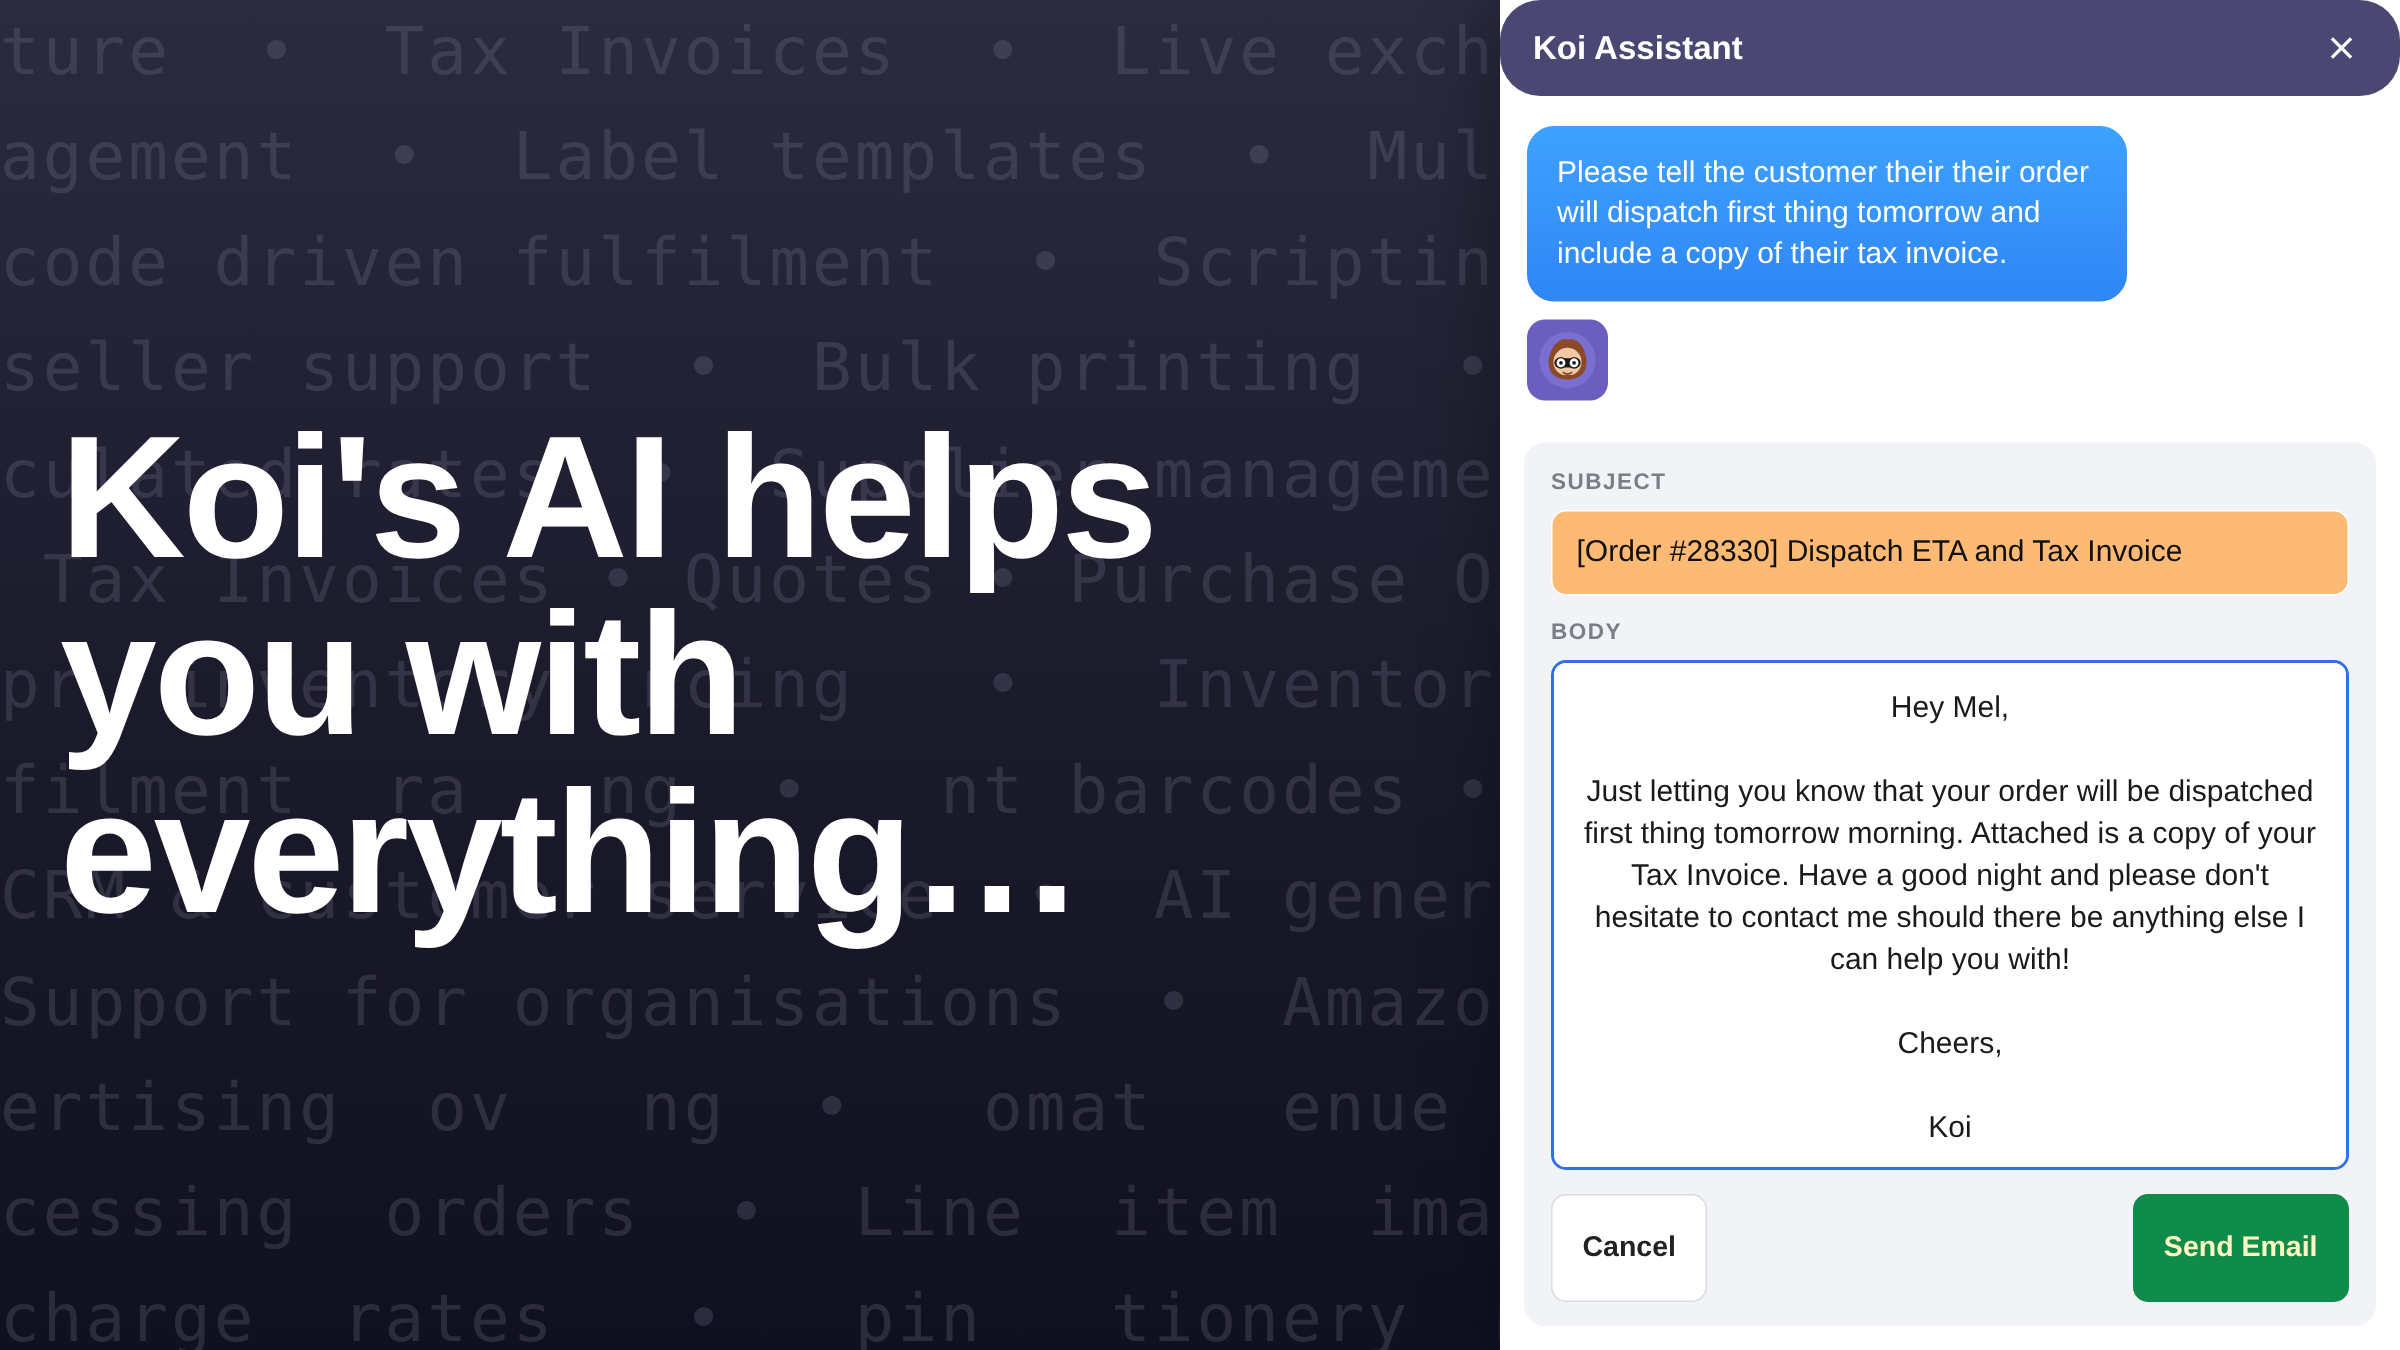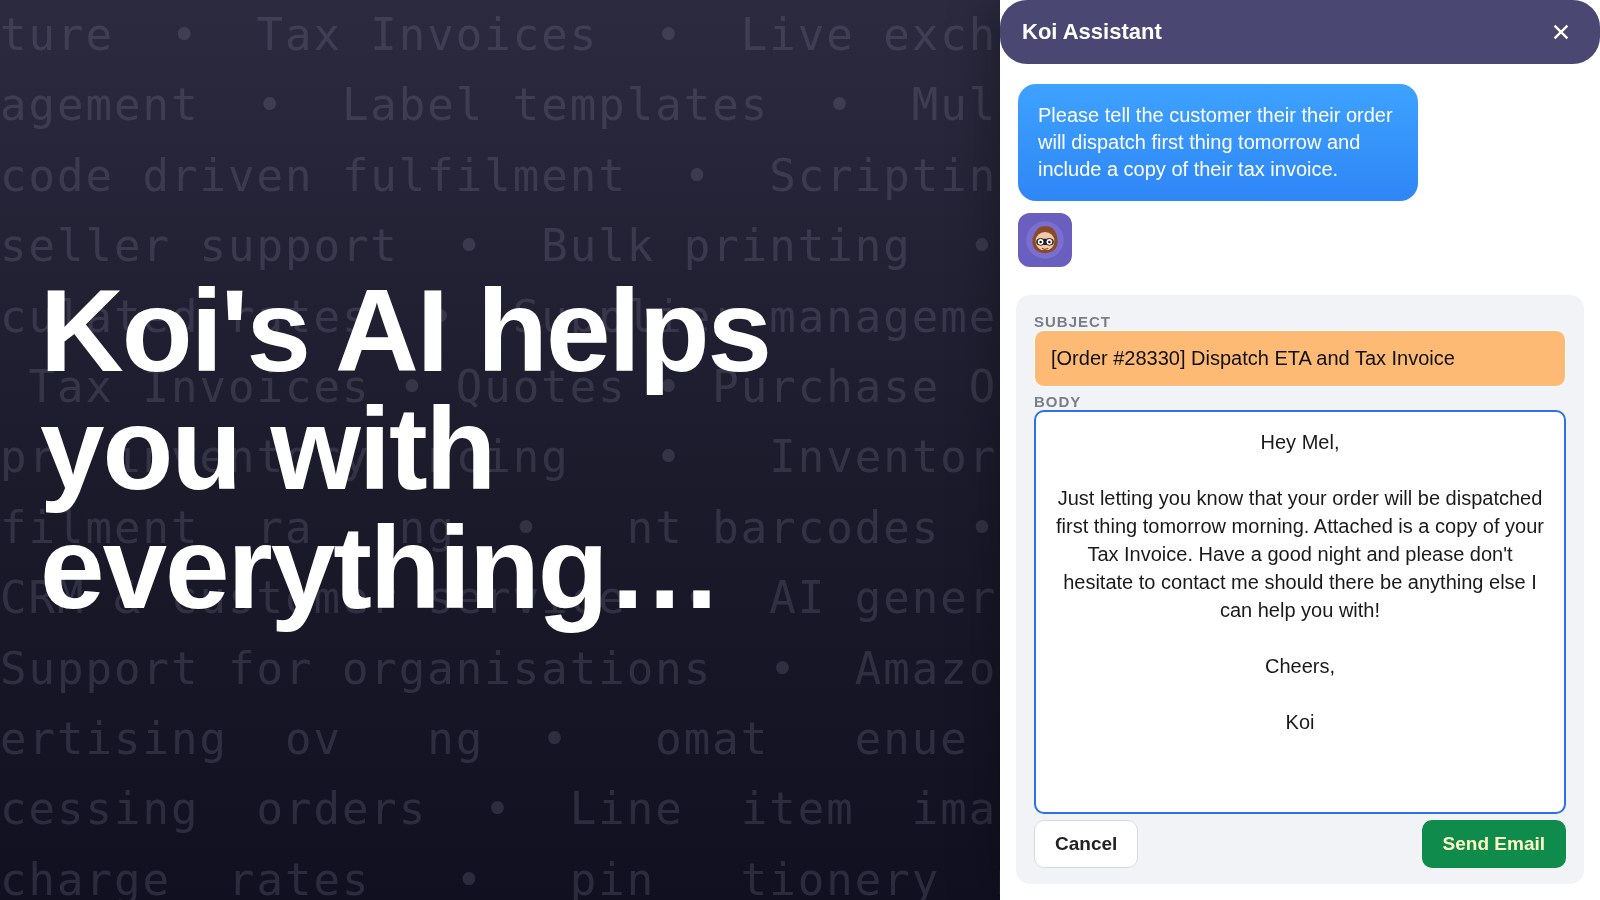--- a/index.html
+++ b/index.html
@@ -12,26 +12,26 @@
   .panel-header { height:64px; background:#4a4872; color:#fff; display:flex; align-items:center; justify-content:space-between; padding:0 22px;border-radius:27px; }
   .panel-title { font-size:22px; font-weight:700; }
   .close-btn { width:34px; height:34px; display:flex; align-items:center; justify-content:center; cursor:pointer; border-radius:6px; }
   .close-btn svg { width:22px; height:22px; stroke:#fff; stroke-width:2.5; }
 
   .chat-area { padding:20px 18px 14px 18px; display:flex; justify-content:flex-end; gap:12px;flex-direction:column; }
   .bubble { max-width:400px; background:linear-gradient(180deg,#3ea2ff 0%, #2f86f6 100%); color:#fff; font-size:20px; line-height:1.35; padding:18px 20px; border-radius:18px; border-top-right-radius:18px; font-weight:500; }
   .avatar { width:54px; height:54px; border-radius:12px; background:#6a5fbf; display:flex; align-items:center; justify-content:center; flex-shrink:0; }
   .avatar svg { width:40px; height:40px; }
 
-  .form-card { margin:14px 16px 16px 16px; background:#f2f3f6; border-radius:14px; padding:18px 18px 16px 18px; display:flex; flex-direction:column; flex:1; min-height:0; }
+  .form-card { margin:14px 16px 16px 16px; background:#f2f3f6; border-radius:14px; padding:18px 18px 16px 18px; display:flex; flex-direction:column; gap:10px; flex:1; min-height:0; }
   .field-label { font-size:15px; font-weight:700; letter-spacing:1px; color:#7a7e87; }
   .subject-input { width:100%; background:#fdba74; border:1px solid #fff; border-radius:10px; padding:16px 16px; font-size:20px; color:#111; font-family:inherit; }
   .body-textarea { width:100%; flex:1; background:#fff; border:2px solid #2f6fe8; border-radius:10px; padding:16px 16px; font-size:20px; line-height:1.4; color:#1a1a1a; font-family:inherit; resize:none; white-space:pre-wrap;text-align:center; }
   .actions { display:flex; justify-content:space-between; align-items:center; padding-top:6px; }
-  .btn { font-size:19px; font-weight:600; padding:12px 20px; border-radius:10px; cursor:pointer; border:1px solid transparent; }
+  .btn { font-size:19px; font-weight:600; padding:24px 20px; border-radius:10px; cursor:pointer; border:1px solid transparent; }
   .btn-cancel { background:#fff; color:#222; border:1px solid #d9dbe0; }
   .btn-send { background:#0f8b4c; color:#fef9c3; }
 </style>
 </head>
 <body>
 
 <div class="stage">
 
   <div class="bg-text" id="bg-text">ture  •  Tax Invoices  •  Live exchange
 agement  •  Label templates  •  Multi-ware

